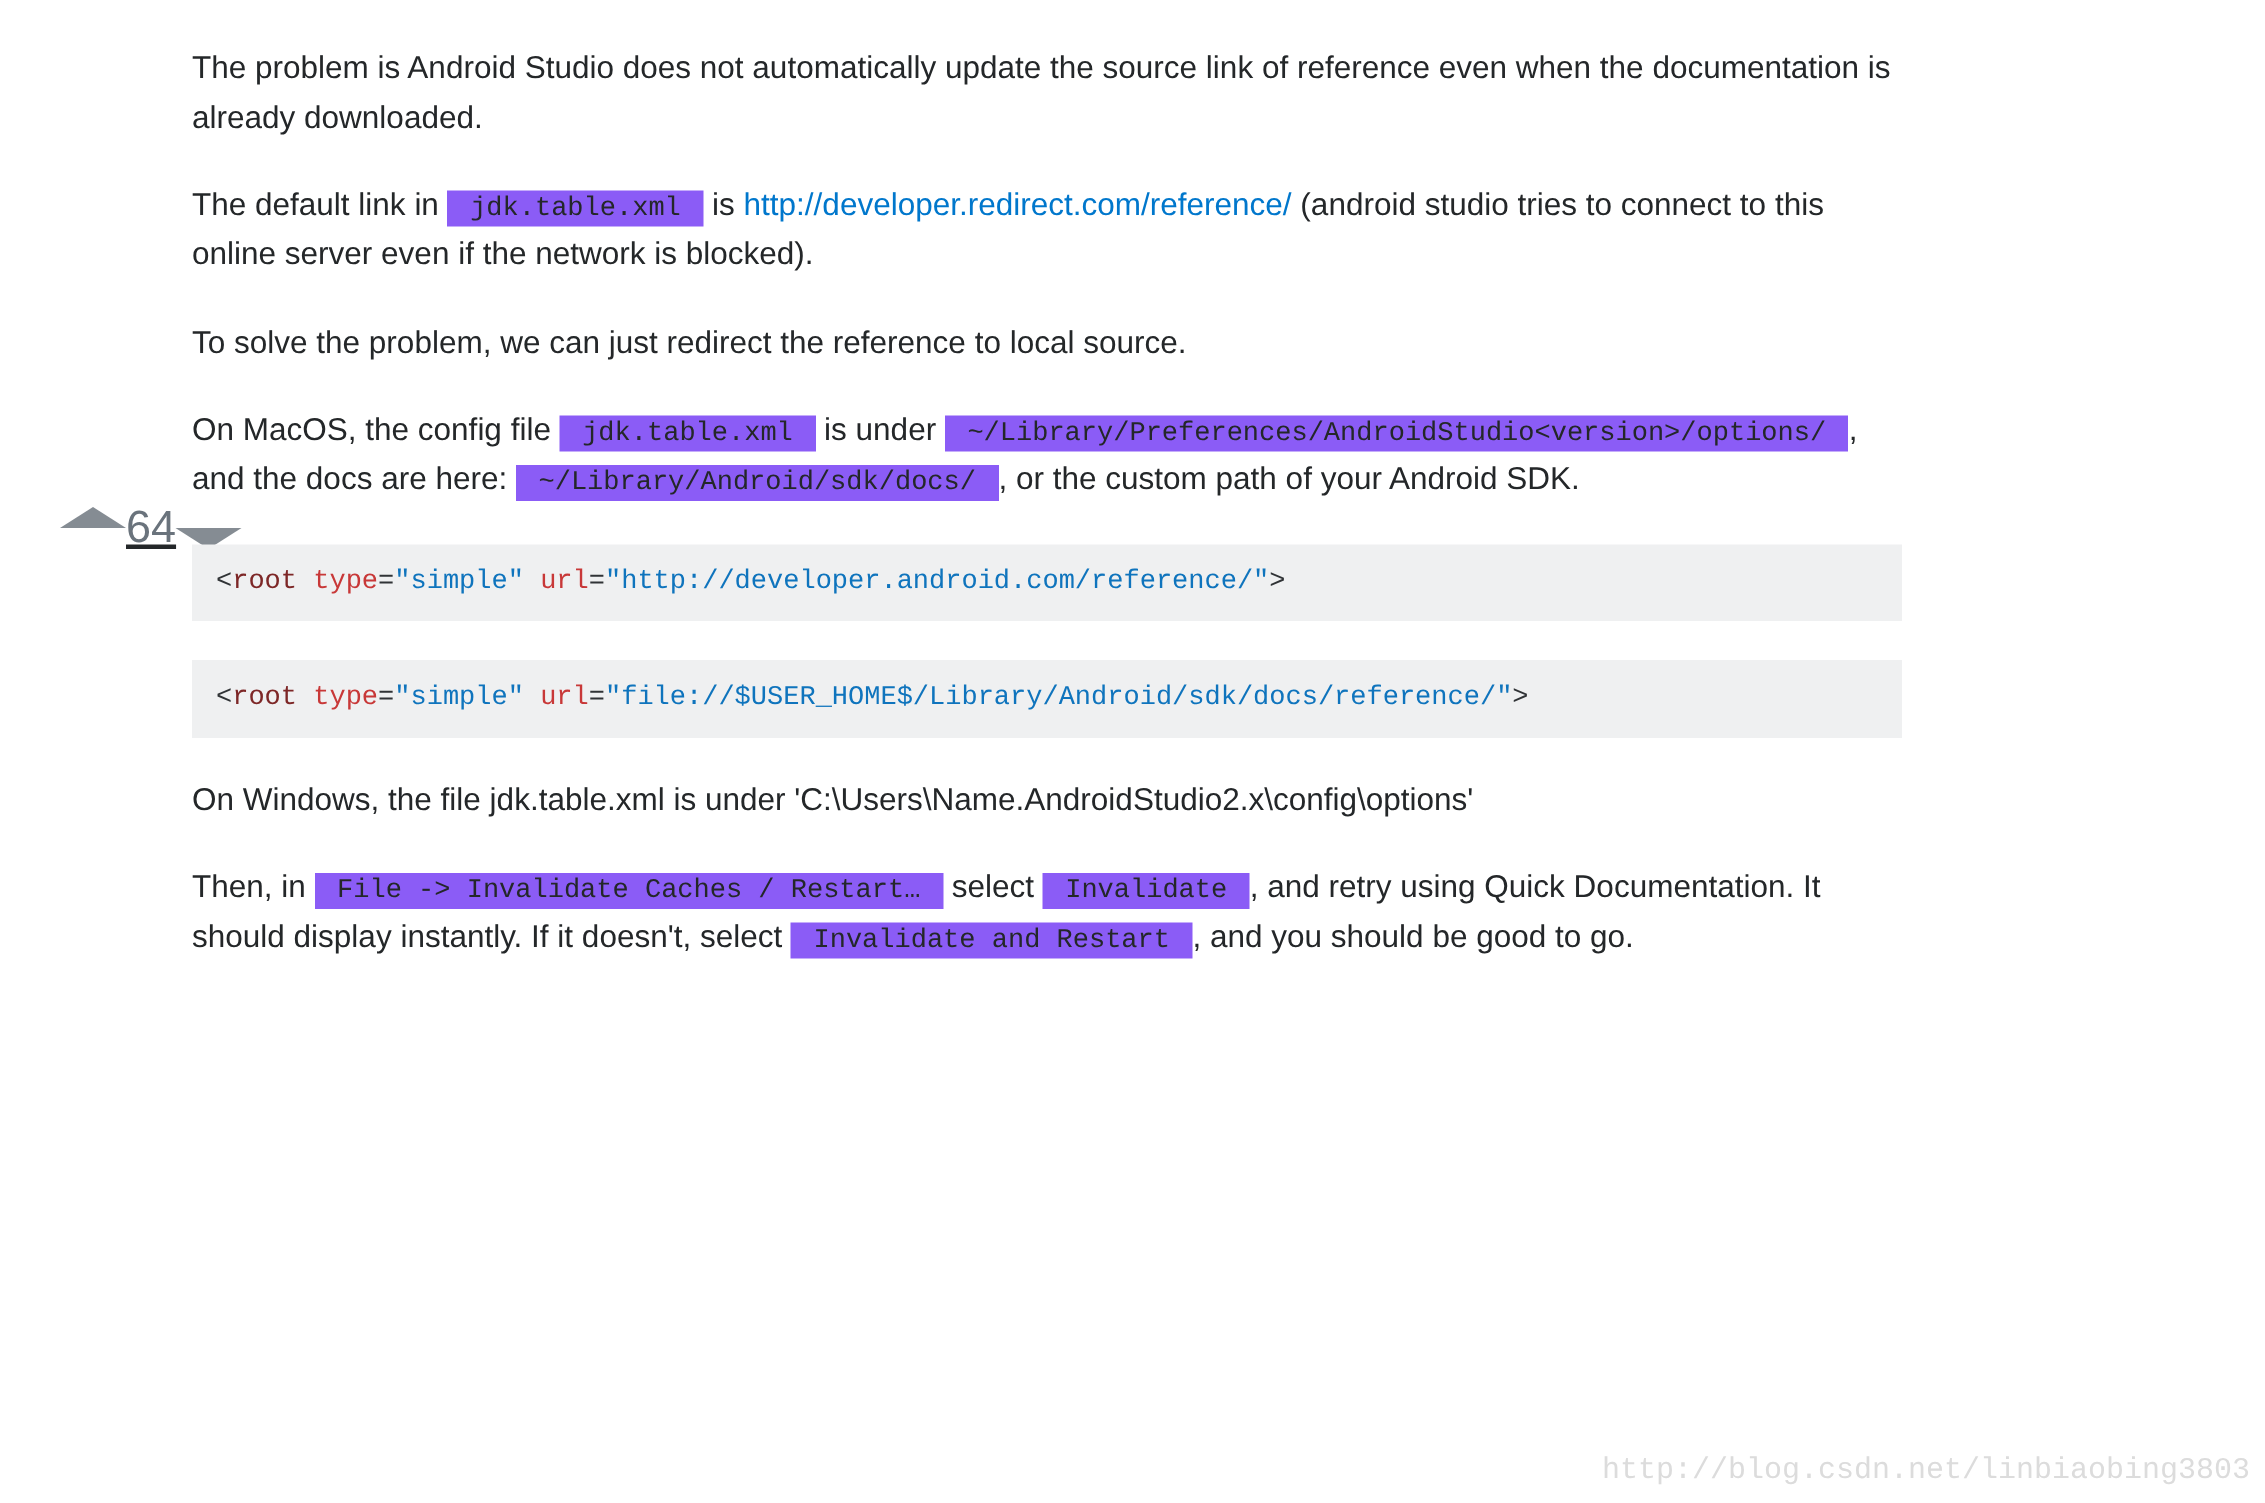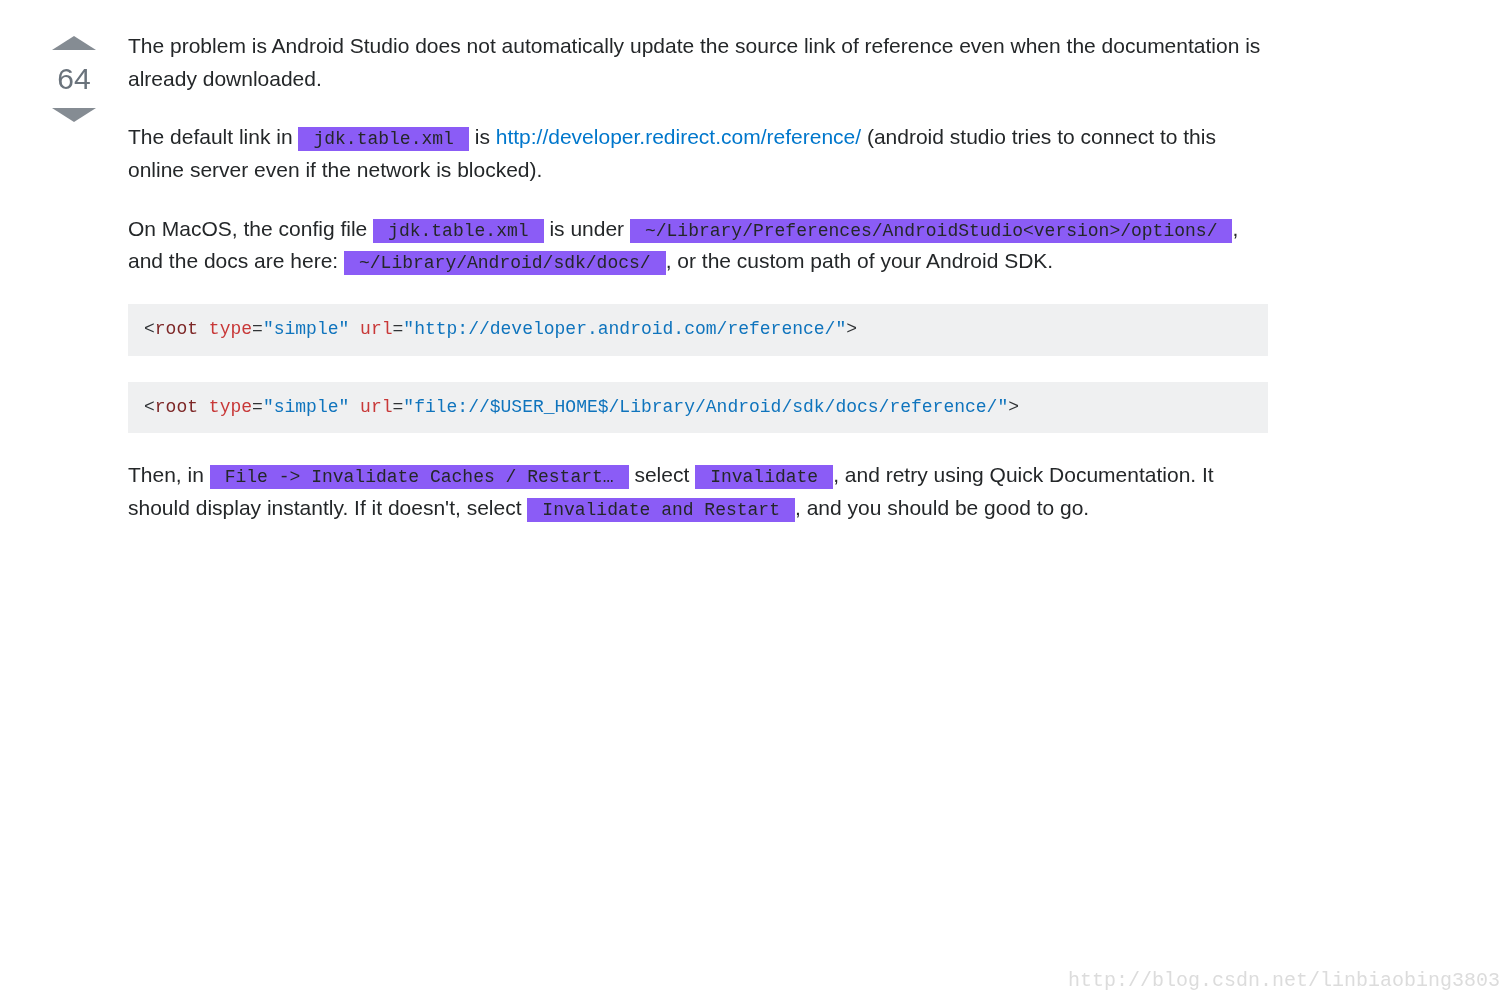--- a/index.html
+++ b/index.html
@@ -10,24 +10,25 @@
     line-height: 1.55;
     color: #242729;
     background: #fff;
     padding: 30px 40px 40px 40px;
   }
   .layout { display: flex; }
   .votecell {
     width: 68px;
     flex: 0 0 68px;
     display: flex;
-    flex-direction: column;
+    flex-direction: row;
     align-items: center;
     padding-top: 6px;
     margin-right: 20px;
+    text-decoration: underline;
   }
   .vote-arrow {
     width: 0; height: 0;
     border-left: 22px solid transparent;
     border-right: 22px solid transparent;
     cursor: pointer;
   }
   .vote-up { border-bottom: 14px solid #858c93; margin-bottom: 14px; }
   .vote-down { border-top: 14px solid #858c93; margin-top: 14px; }
   .vote-count {
@@ -80,31 +81,33 @@
   </div>
 
   <div class="post">
 
     <p>The problem is Android Studio does not automatically update the source link of reference even when the documentation is already downloaded.</p>
 
     <p>
       <span>The default link in </span><code class="inline">jdk.table.xml</code><span> is </span><a class="link" href="#">http://developer.redirect.com/reference/</a><span> (android studio tries to connect to this online server even if the network is blocked).</span>
     </p>
 
+    <p>To solve the problem, we can just redirect the reference to local source.</p>
 
     <p>
       <span>On MacOS, the config file </span><code class="inline">jdk.table.xml</code><span> is under </span><code class="inline">~/Library/Preferences/AndroidStudio&lt;version&gt;/options/</code><span>, and the docs are here: </span><code class="inline">~/Library/Android/sdk/docs/</code><span>, or the custom path of your Android SDK.</span>
     </p>
 
 
     <pre class="codeblock"><span class="pun">&lt;</span><span class="tag">root</span><span> </span><span class="attr">type</span><span class="pun">=</span><span class="val">"simple"</span><span> </span><span class="attr">url</span><span class="pun">=</span><span class="val">"http://developer.android.com/reference/"</span><span class="pun">&gt;</span></pre>
 
 
     <pre class="codeblock"><span class="pun">&lt;</span><span class="tag">root</span><span> </span><span class="attr">type</span><span class="pun">=</span><span class="val">"simple"</span><span> </span><span class="attr">url</span><span class="pun">=</span><span class="val">"file://$USER_HOME$/Library/Android/sdk/docs/reference/"</span><span class="pun">&gt;</span></pre>
 
+    <p>On Windows, the file jdk.table.xml is under 'C:\Users\Name.AndroidStudio2.x\config\options'</p>
 
     <p>
       <span>Then, in </span><code class="inline">File -&gt; Invalidate Caches / Restart…</code><span> select </span><code class="inline">Invalidate</code><span>, and retry using Quick Documentation. It should display instantly. If it doesn't, select </span><code class="inline">Invalidate and Restart</code><span>, and you should be good to go.</span>
     </p>
 
   </div>
 </div>
 
 <div class="watermark">http://blog.csdn.net/linbiaobing3803</div>
 

